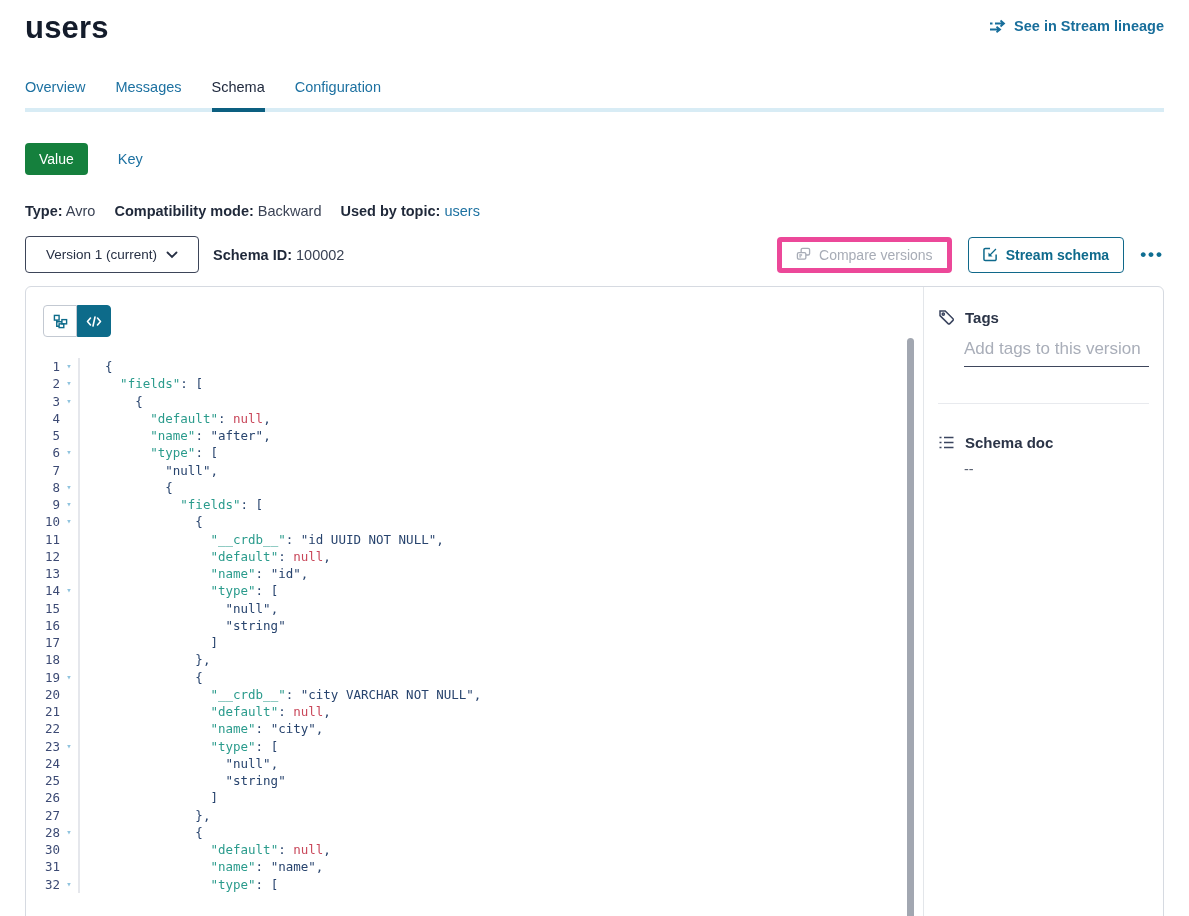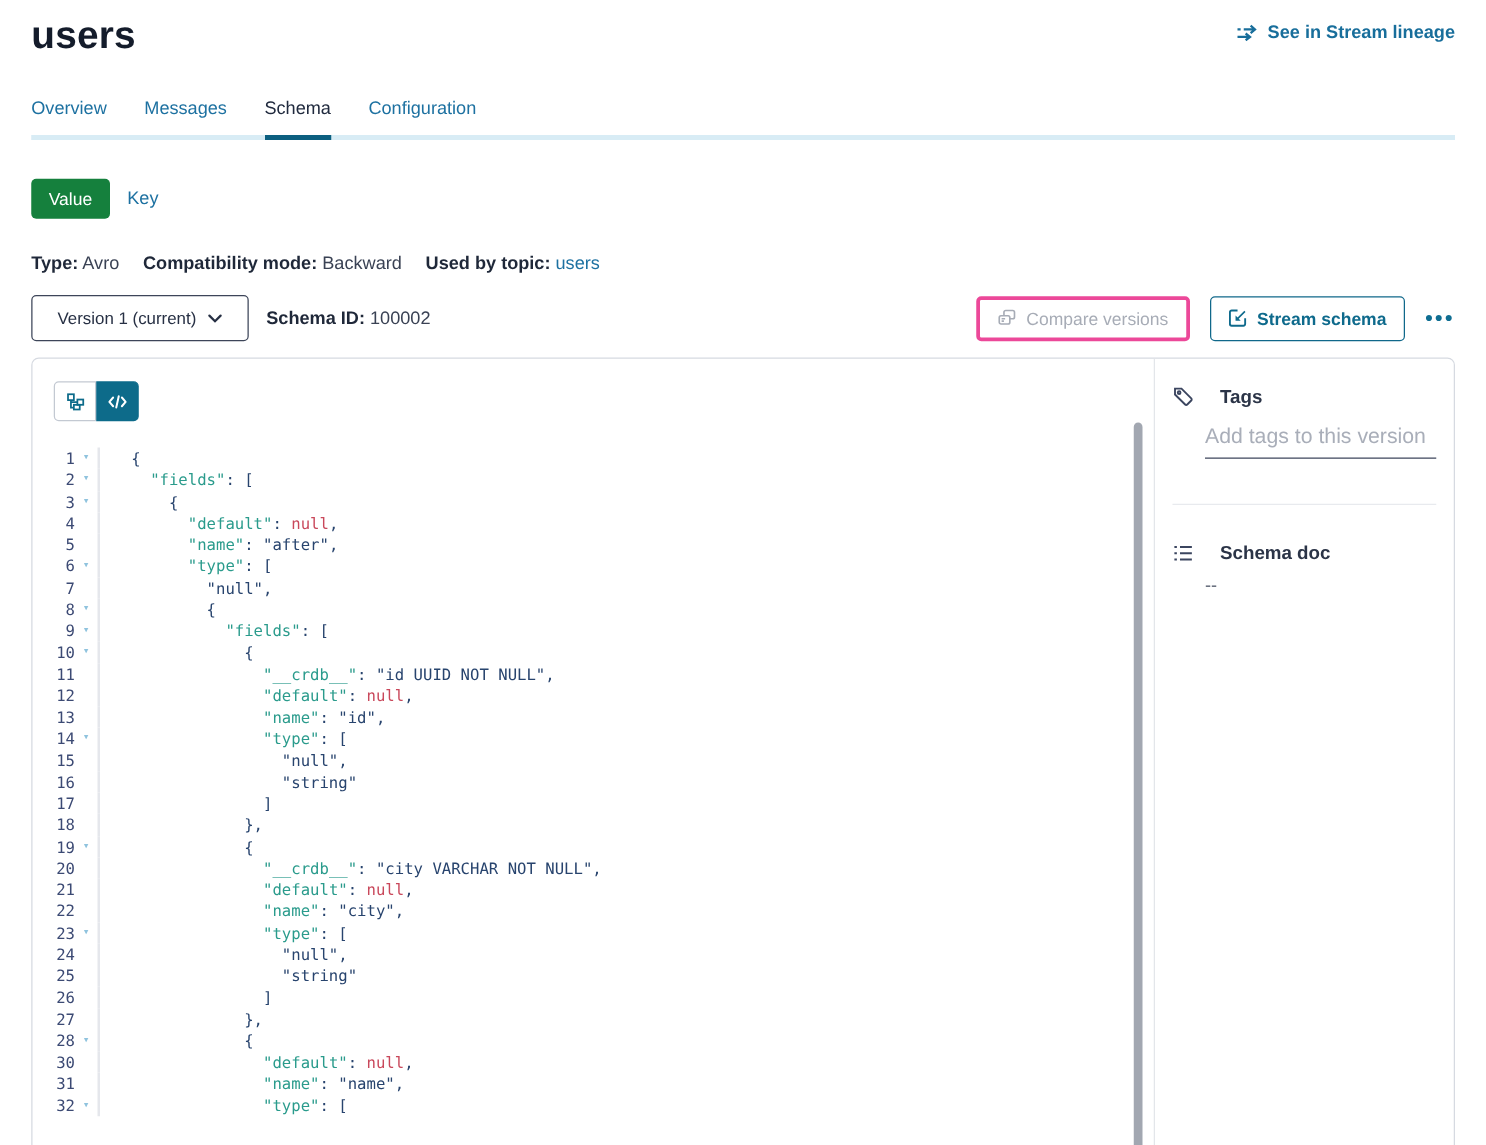--- a/index.html
+++ b/index.html
@@ -15,39 +15,39 @@
 
   
   .tabs { display:flex; gap:30px; margin-top:33px; border-bottom:4px solid #d8ecf5; }
   .tab { font-size:14.5px; color:#1d71a1; padding-bottom:13px; position:relative; cursor:pointer; }
   .tab.active { color:#202a3e; }
   .tab.active::after { content:""; position:absolute; left:0; right:0; bottom:-4px; height:4px; background:#0c5f80; }
 
   
   .vk { margin-top:31px; display:flex; align-items:center; }
   .btn-value { background:#15803d; color:#fff; font-size:14px; padding:8px 14px; border-radius:4px; border:none; cursor:pointer; }
-  .link-key { color:#1d71a1; font-size:14.5px; margin-left:14px; cursor:pointer; }
+  .link-key { color:#1d71a1; font-size:14.5px; margin-left:30px; cursor:pointer; }
 
   
   .meta { margin-top:28px; font-size:14.5px; color:#3a4254; display:flex; align-items:center; }
   .meta b { color:#1f2839; }
   .meta .grp { margin-right:19px; }
   .meta .lnk { color:#1d71a1; cursor:pointer; }
 
   
   .vrow { margin-top:17px; display:flex; align-items:center; }
   .select { width:174px; height:37px; border:1.5px solid #3d4559; border-radius:4px;
     display:flex; align-items:center; justify-content:space-between; padding:0 20px;
     font-size:13.5px; color:#273044; background:#fff; cursor:pointer; }
   .sid { margin-left:14px; font-size:14.5px; color:#3a4254; }
   .sid b { color:#1f2839; }
   .vrow .right { margin-left:auto; display:flex; align-items:center; gap:16px; }
   .btn { height:36px; padding:0 14px; border-radius:4px; background:#fff; font-size:14px;
     display:flex; align-items:center; gap:8px; cursor:pointer; }
-  .btn-compare { border:3px solid #ec4899; color:#a7acb6; cursor:default; }
+  .btn-compare { border:5px solid #ec4899; color:#a7acb6; cursor:default; }
   .btn-evolve { border:1px solid #10688a; color:#0e6a8c; font-weight:bold; }
   .more { color:#0f6e92; font-size:17px; font-weight:bold; letter-spacing:2px; cursor:pointer; line-height:1; }
 
   
   .card { margin-top:13px; border:1px solid #d6dae1; border-radius:6px; height:680px;
     display:flex; overflow:hidden; }
   .editor { flex:1; position:relative; padding-top:18px; }
   .toggle { margin-left:17px; display:inline-flex; }
   .tgl { width:34px; height:32px; display:grid; place-items:center; cursor:pointer; }
   .tgl-tree { background:#fff; border:1px solid #c3c9d2; border-radius:4px 0 0 4px; color:#0d6b8a; }
@@ -62,21 +62,21 @@
   .fold { width:18px; text-align:center; color:#8fc3de; font-size:9px; line-height:17.25px; }
   .cline { padding-left:10px; white-space:pre; }
   .tok-key { color:#2a9b8c; }
   .tok-str { color:#28446e; }
   .tok-null { color:#c9485b; }
   .scroll-thumb { position:absolute; top:51px; right:9px; width:7px; height:640px;
     background:#a2a7b1; border-radius:4px; }
 
   
   .sidebar { width:240px; flex:none; border-left:1px solid #e3e6ea; padding:22px 14px 0 14px; }
-  .sb-head { display:flex; align-items:center; gap:21px; color:#3b455f; }
+  .sb-head { display:flex; align-items:center; gap:10px; color:#3b455f; }
   .sb-title { font-size:15px; font-weight:bold; color:#2b3447; }
   .tags-input { display:block; width:calc(100% - 26px); margin:13px 0 0 26px; border:none;
     border-bottom:1.5px solid #3e465c; padding-bottom:7px; font-size:17px; color:#2b3447;
     outline:none; background:transparent; font-family:"Liberation Sans", sans-serif; }
   .tags-input::placeholder { color:#a9aeb9; }
   .sb-div { height:1px; background:#e8eaee; margin-top:36px; }
   .sb-sec2 { margin-top:30px; }
   .sb-sec3 { margin-top:24px; }
   .sb-val { margin:10px 0 0 26px; font-size:14.5px; color:#3d4556; }
   .sb-val.dim { color:#5b6272; }

